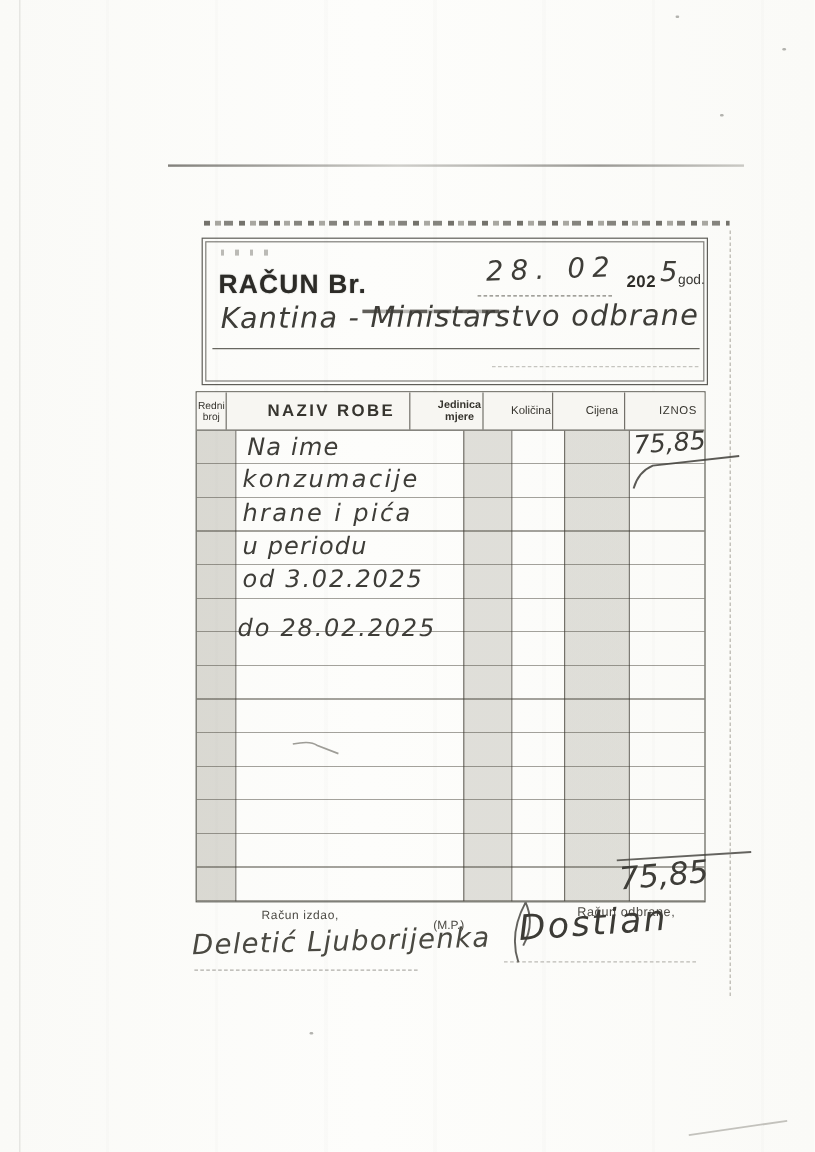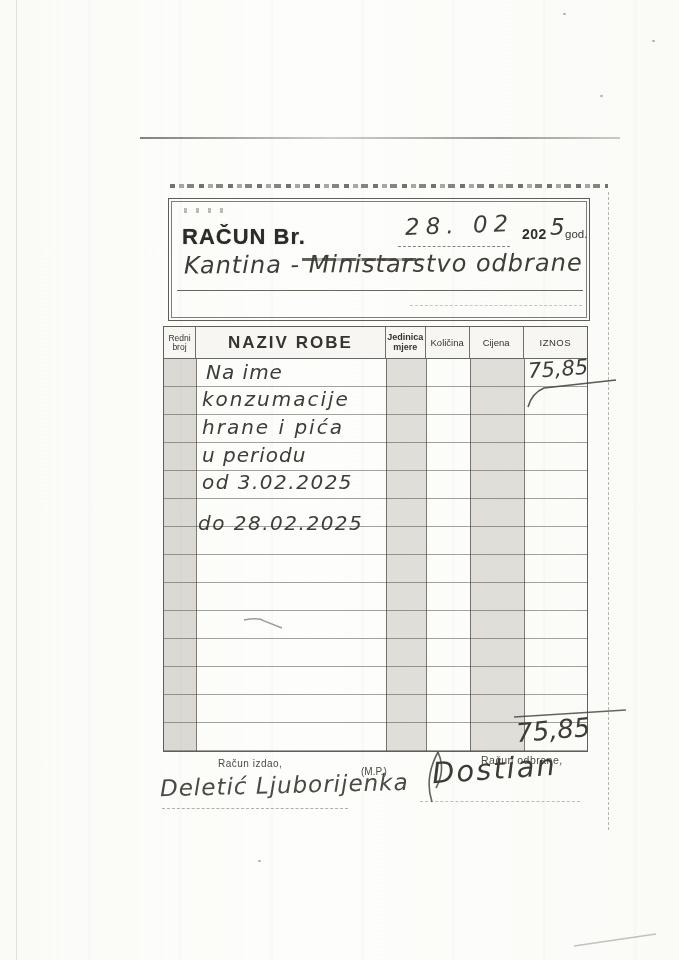--- a/index.html
+++ b/index.html
@@ -46,26 +46,26 @@
   .date-underline { left:226px; top:44px; width:112px; height:0; border-bottom:1.5px dashed rgba(80,78,70,.7); }
   .year-printed { left:350px; top:24px; font-size:14px; font-weight:bold; color:#2e2d29; letter-spacing:.5px; }
   .year-hand { left:378px; top:12px; font-size:23px; }
   .year-label { left:393px; top:26px; font-size:11.5px; color:#3a3935; }
   .recipient-hand { left:12px; top:48px; font-size:24px; letter-spacing:1px; transform:rotate(-.4deg); }
   .recipient-underline { left:5px; top:88px; width:406px; height:0; border-bottom:1px solid rgba(55,53,45,.75); }
   .faint-line2 { left:238px; top:103px; width:172px; height:0; border-bottom:1px dashed rgba(110,108,96,.38); }
 
   
   .items-table { left:163px; top:326px; width:425px; border:1.5px solid rgba(58,56,48,.8); }
-  .thead { display:flex; height:32px; border-bottom:1px solid rgba(58,56,48,.75); background:#f7f6f2; }
+  .thead { display:flex; height:32px; border-bottom:1px solid rgba(58,56,48,.75); background:#f7f6f2;gap:22px; }
   .th { display:flex; align-items:center; justify-content:center; text-align:center;
     color:#36342e; border-right:1px solid rgba(58,56,48,.7); line-height:1.05; padding:1px; }
   .th:last-child { border-right:none; }
   .th-redni   { width:32px;  font-size:8.5px; }
-  .th-naziv   { width:190px; font-size:17px; font-weight:bold; letter-spacing:2px; }
+  .th-naziv   { width:190px; font-size:14px; font-weight:bold; letter-spacing:2px; }
   .th-jedinica{ width:40px;  font-size:9px;font-weight:bold; }
   .th-kolicina{ width:44px;  font-size:9.5px; }
   .th-cijena  { width:54px;  font-size:9.5px; }
   .th-iznos   { width:63.5px;font-size:9.5px; letter-spacing:.5px; }
 
   .tbody { position:relative; height:392px; overflow:visible;
     background:
       repeating-linear-gradient(to bottom, transparent 0 27px, rgba(75,72,62,.5) 27px 28px),
       linear-gradient(90deg,
         rgba(176,174,163,.45) 0 32px,  transparent 32px 222px,

